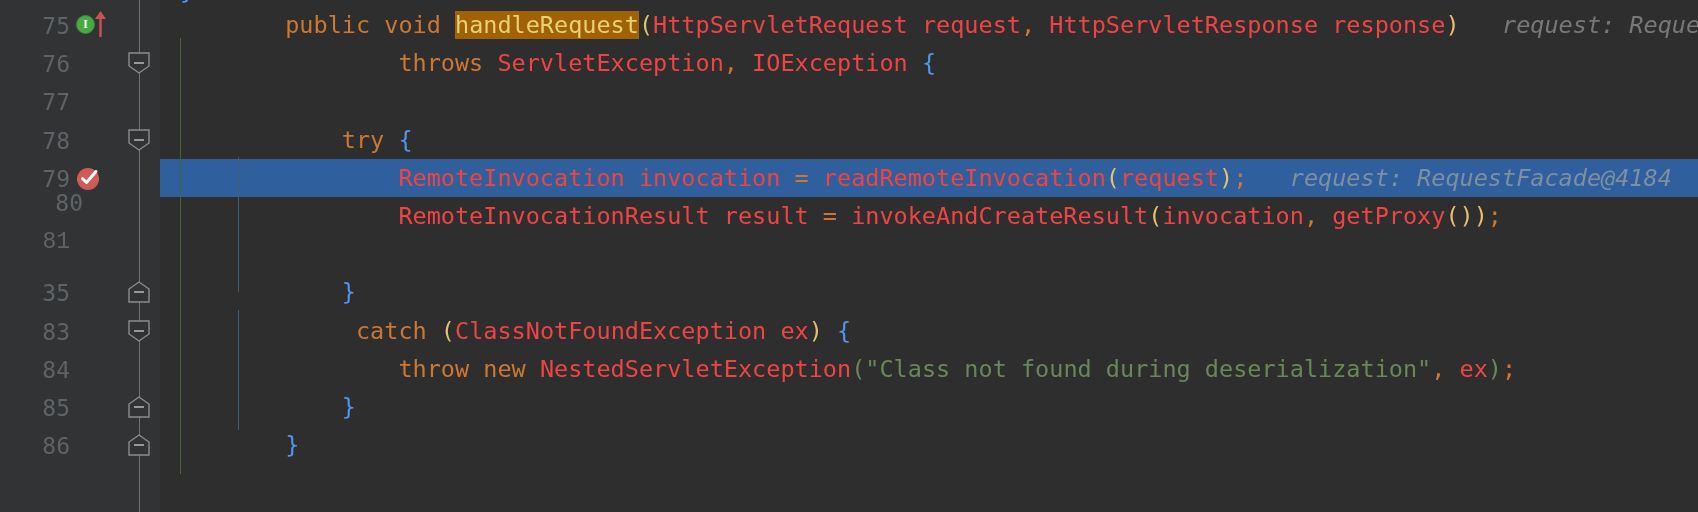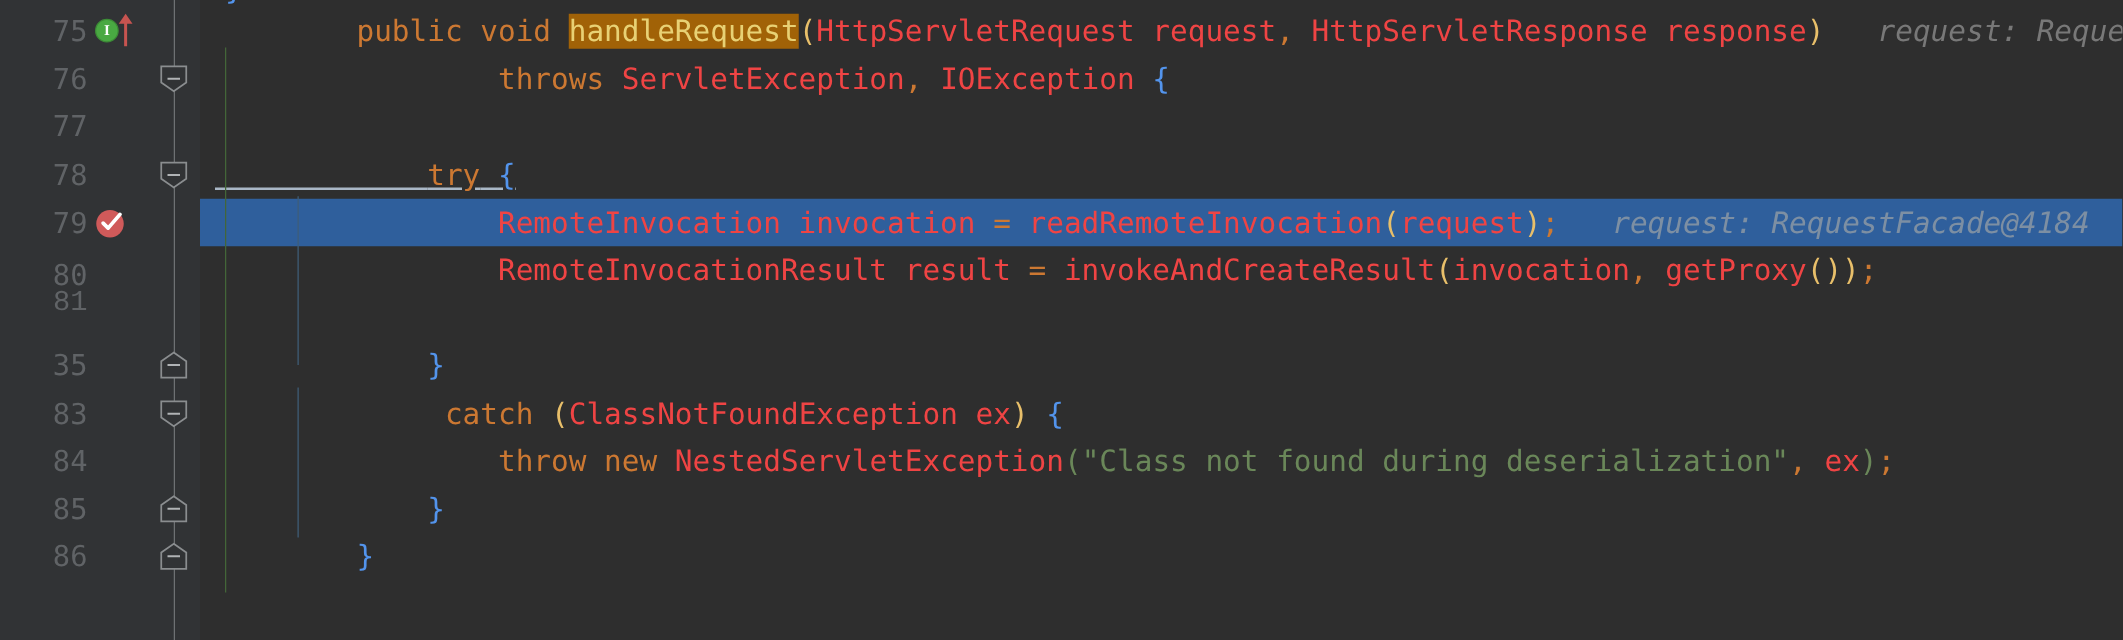--- a/index.html
+++ b/index.html
@@ -78,21 +78,21 @@
   <div id="iguides">
       <div class="iguide green" style="left: 180px; top: 38px; height: 436px;"></div>
       <div class="iguide blue" style="left: 238px; top: 157px; height: 135px;"></div>
       <div class="iguide blue" style="left: 238px; top: 310px; height: 120px;"></div>
     </div>
 
   <div class="codelayer" id="codelayer">
       <div class="code" style="top: 6px; left: 12px;"><span class="id">        </span><span class="kw">public</span><span class="id"> </span><span class="kw">void</span><span class="id"> </span><span class="hl-name">handleRequest</span><span class="paren">(</span><span class="id">HttpServletRequest request</span><span class="punc">,</span><span class="id"> HttpServletResponse response</span><span class="paren">)</span><span class="id">   </span><span class="hint">request: RequestFaca</span></div>
       <div class="code" style="top: 44.2px; left: 12px;"><span class="id">                </span><span class="kw">throws</span><span class="id"> ServletException</span><span class="punc">,</span><span class="id"> IOException </span><span class="curly">{</span></div>
       <div class="code" style="top: 82.4px; left: 12px;"></div>
-      <div class="code" style="top: 120.6px; left: 12px; text-decoration: underline;"><span class="id">            </span><span class="kw">try</span><span class="id"> </span><span class="curly">{</span></div>
+      <div class="code" style="top: 120.6px; left: 12px;"><span class="id">            </span><span class="kw">try</span><span class="id"> </span><span class="curly">{</span></div>
       <div class="code" style="top: 158.8px; left: 12px;"><span class="id">                </span><span class="id">RemoteInvocation invocation </span><span class="punc">=</span><span class="id"> readRemoteInvocation</span><span class="paren">(</span><span class="id">request</span><span class="paren">)</span><span class="punc">;</span><span class="id">   </span><span class="sel-hint">request: RequestFacade@4184</span></div>
       <div class="code" style="top: 197px; left: 12px;"><span class="id">                </span><span class="id">RemoteInvocationResult result </span><span class="punc">=</span><span class="id"> invokeAndCreateResult</span><span class="paren">(</span><span class="id">invocation</span><span class="punc">,</span><span class="id"> getProxy</span><span class="paren">()</span><span class="paren">)</span><span class="punc">;</span></div>
       <div class="code" style="top: 273.4px; left: 12px;"><span class="id">            </span><span class="curly">}</span></div>
       <div class="code" style="top: 311.6px; left: 12px;"><span class="id">             </span><span class="kw">catch</span><span class="id"> </span><span class="paren">(</span><span class="id">ClassNotFoundException ex</span><span class="paren">)</span><span class="id"> </span><span class="curly">{</span></div>
       <div class="code" style="top: 349.8px; left: 12px;"><span class="id">                </span><span class="kw">throw</span><span class="id"> </span><span class="kw">new</span><span class="id"> NestedServletException</span><span class="str">(</span><span class="str">"Class not found during deserialization"</span><span class="punc">,</span><span class="id"> ex</span><span class="str">)</span><span class="punc">;</span></div>
       <div class="code" style="top: 388px; left: 12px;"><span class="id">            </span><span class="curly">}</span></div>
       <div class="code" style="top: 426.2px; left: 12px;"><span class="id">        </span><span class="curly">}</span></div>
     </div>
 
   <div class="gutter">
@@ -136,21 +136,21 @@
             </svg>
           </div>
         </div>
     </div>
     <div id="gutternums">
         <div class="lnum" style="top: 13px;">75</div>
         <div class="lnum" style="top: 51.2px;">76</div>
         <div class="lnum" style="top: 89.4px;">77</div>
         <div class="lnum" style="top: 127.6px;">78</div>
         <div class="lnum" style="top: 165.8px;">79</div>
-        <div class="lnum" style="top: 208px;">80</div>
+        <div class="lnum" style="top: 190px; margin-left: 13px;">80</div>
         <div class="lnum" style="top: 229px; font-family: Liberation Mono, monospace;">81</div>
         <div class="lnum" style="top: 280.4px;">35</div>
         <div class="lnum" style="top: 318.6px;">83</div>
         <div class="lnum" style="top: 356.8px;">84</div>
         <div class="lnum" style="top: 395px;">85</div>
         <div class="lnum" style="top: 433.2px;">86</div>
       </div>
     <div id="guttericons">
         <div class="iconcol" style="top: 6px;">
           <div class="impl-icon">I</div>

